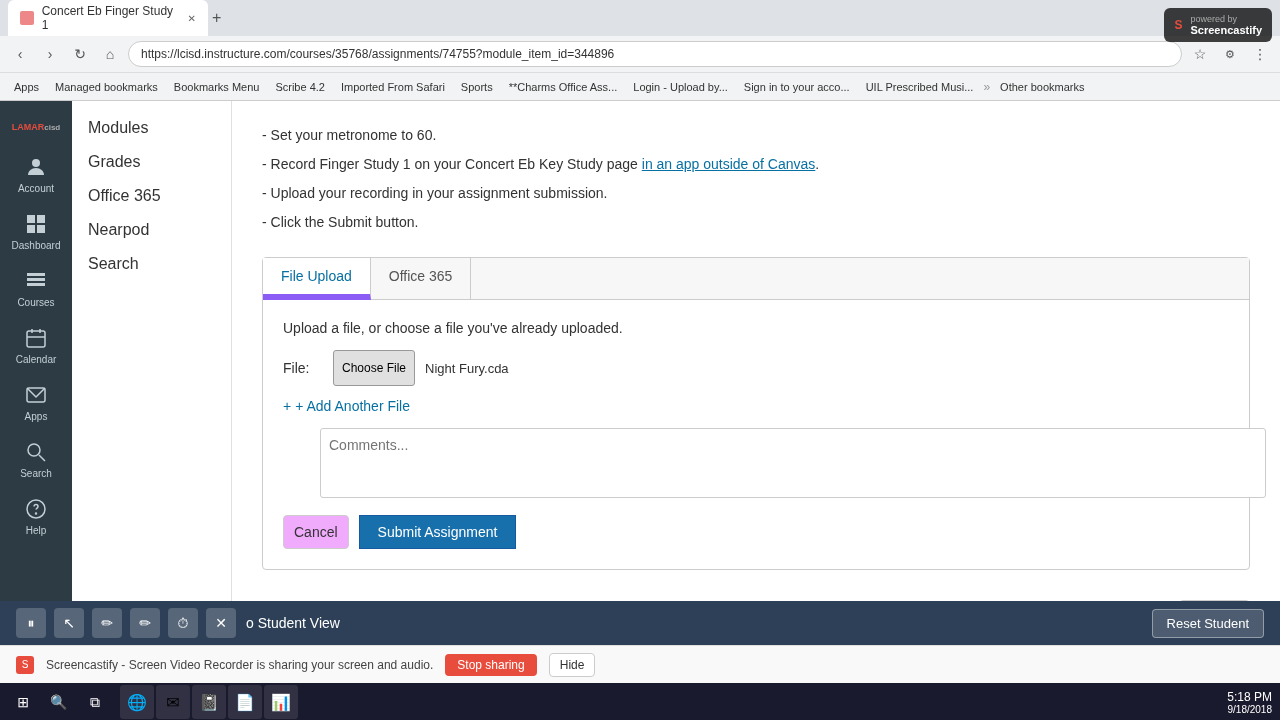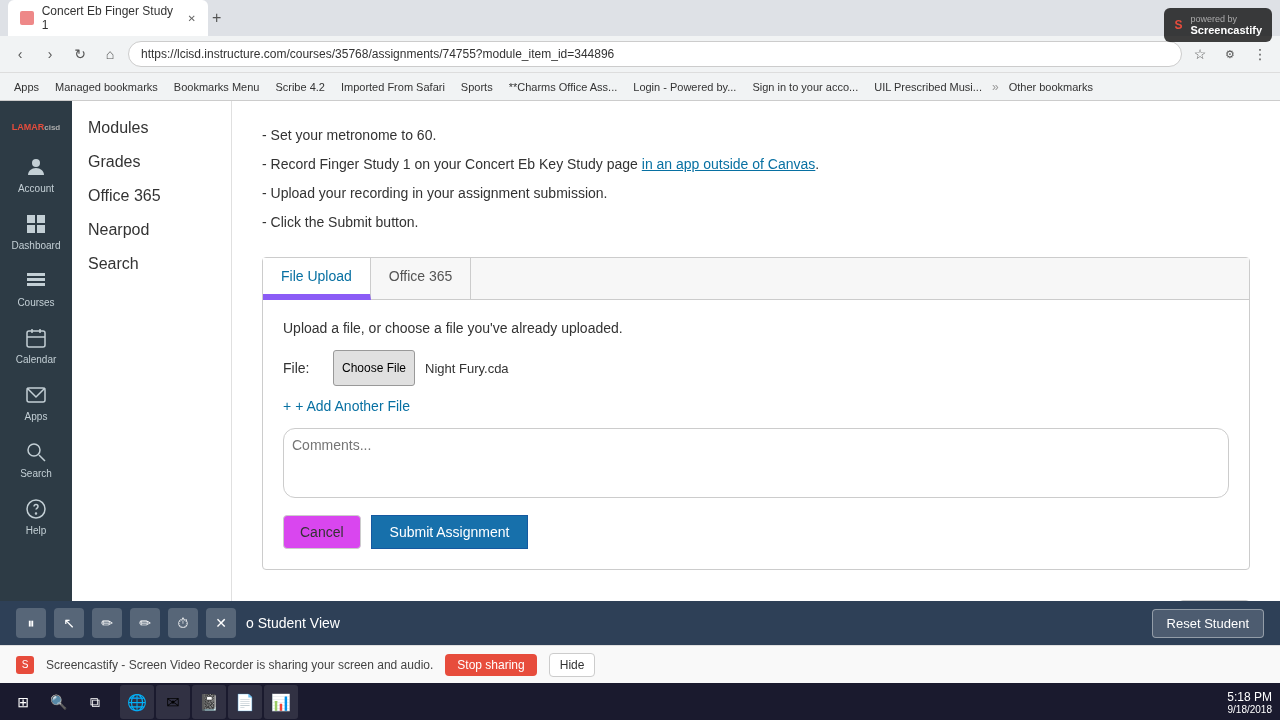--- a/index.html
+++ b/index.html
@@ -233,36 +233,37 @@
       color: #0770a2;
       font-size: 14px;
       cursor: pointer;
       text-decoration: none;
       margin-bottom: 14px;
     }
     .comments-textarea {
       width: 100%;
       height: 70px;
       border: 1px solid #ccc;
-      border-radius: 12px;
+      border-radius: 3px;
       padding: 8px;
       font-size: 14px;
       color: #666;
       resize: none;
       margin-bottom: 14px;
       font-family: Arial, sans-serif;
+      margin-left: 37px;
     }
     .form-buttons {
       display: flex;
       gap: 10px;
     }
     .cancel-btn {
-      padding: 8px 16px;
-      font-size: 14px;
-      background: #d946ef;
+      padding: 8px 10px;
+      font-size: 14px;
+      background: #f0abfc;
       border: 1px solid #ccc;
       border-radius: 4px;
       cursor: pointer;
       color: #333;
     }
     .submit-btn {
       padding: 8px 18px;
       font-size: 14px;
       background: #1770ab;
       border: 1px solid #1559a0;
@@ -459,21 +460,21 @@
     <button class="nav-btn">⋮</button>
   </div>
   <div class="bookmarks-bar">
     <span class="bookmark-item">Apps</span>
     <span class="bookmark-item">Managed bookmarks</span>
     <span class="bookmark-item">Bookmarks Menu</span>
     <span class="bookmark-item">Scribe 4.2</span>
     <span class="bookmark-item">Imported From Safari</span>
     <span class="bookmark-item">Sports</span>
     <span class="bookmark-item">**Charms Office Ass...</span>
-    <span class="bookmark-item">Login - Powered by...</span>
+    <span class="bookmark-item">Login - Upload by...</span>
     <span class="bookmark-item">Sign in to your acco...</span>
     <span class="bookmark-item">UIL Prescribed Musi...</span>
     <span style="color:#999; font-size:12px;">»</span>
     <span class="bookmark-item">Other bookmarks</span>
   </div>
 </div>
 
 <div style="display:flex; height: calc(720px - 36px - 36px - 28px - 44px - 38px - 38px);">
 
   <div class="sidebar">

